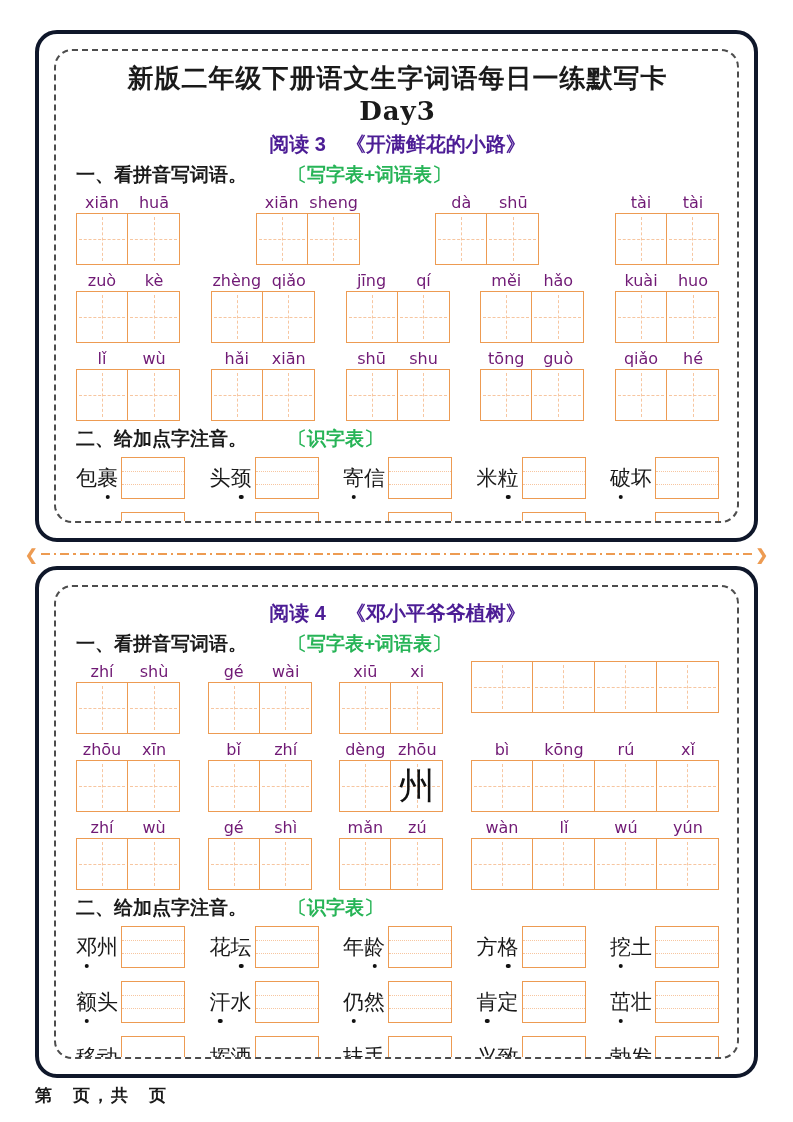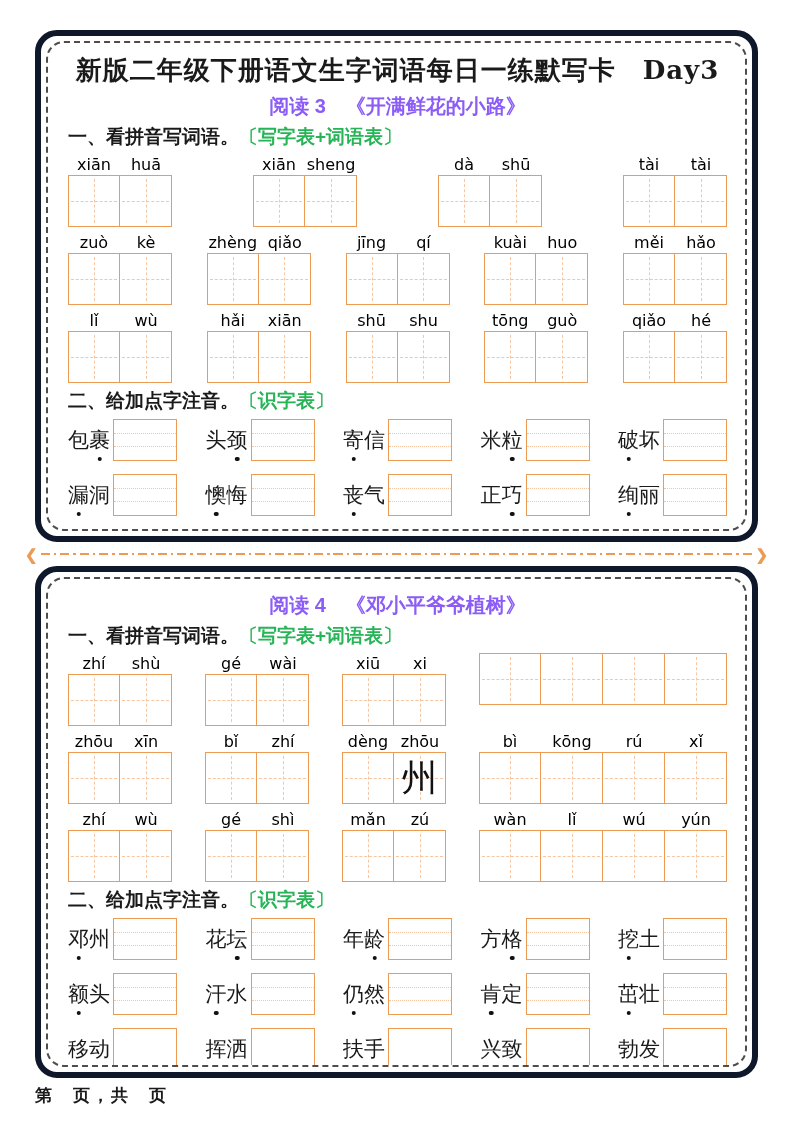--- a/index.html
+++ b/index.html
@@ -6,43 +6,43 @@
   html,body { background:#fff; }
   body {
     width: 793px; height: 1122px; margin: 0 auto;
     font-family: "Liberation Sans", sans-serif;
     color:#1a1a1a; overflow: hidden;
   }
   .sheet { padding: 30px 35px 0 35px; }
 
   
   .panel {
-    border: 6px solid #0f172a; border-radius: 22px; padding: 5px;
+    border: 4px solid #0f172a; border-radius: 22px; padding: 15px;
     height: 512px;
   }
   .panel-inner {
     border: 2px dashed #4d4d4d; border-radius: 18px;
     height: 100%; padding: 8px 18px 6px 20px; overflow: hidden;
   }
   .card-title {
     text-align: center; font-family: "DejaVu Serif", serif;
     font-size: 26px; font-weight: 600; letter-spacing: 1px; margin-top: 2px;
   }
   .card-subtitle {
     text-align: center; font-size: 20px; font-weight: bold;
-    color: #8b5cf6; margin: 5px 0 4px;
+    color: #4c1d95; margin: 5px 0 4px;
   }
   .sec-head { font-size: 19px; font-weight: bold; margin: 2px 0 4px; }
-  .sec-head .green { color: #27b457; }
+  .sec-head .green { color: #27b457; margin-left: 41px; }
 
   
   .pin-row { display:flex; justify-content: space-between; margin-bottom: 5px; }
   .pin-labels { display:flex; }
   .pin-labels span {
-    width: 52px; text-align:center; font-size: 16px; color:#000000;
+    width: 52px; text-align:center; font-size: 16px; color:#701a75;
     height: 21px; line-height: 21px; font-family: "DejaVu Sans", sans-serif;
   }
   .quad .pin-labels span { width: 62px; }
   .cells { display:flex; }
   .cell {
     width: 52px; height: 52px; border: 1.6px solid #ED9B52;
     position: relative; background:#fff;
   }
   .quad .cell { width: 62px; }
   .cell + .cell { border-left: 0; }
@@ -177,32 +177,32 @@
                 <span>jīng</span>
                 <span>qí</span>
               </div>
               <div class="cells">
                 <div class="cell"></div>
                 <div class="cell"></div>
               </div>
             </div>
             <div class="pin-group">
               <div class="pin-labels">
+                <span>měi</span>
+                <span>hǎo</span>
+              </div>
+              <div class="cells">
+                <div class="cell"></div>
+                <div class="cell"></div>
+              </div>
+            </div>
+            <div class="pin-group">
+              <div class="pin-labels">
                 <span>kuài</span>
                 <span>huo</span>
-              </div>
-              <div class="cells">
-                <div class="cell"></div>
-                <div class="cell"></div>
-              </div>
-            </div>
-            <div class="pin-group">
-              <div class="pin-labels">
-                <span>měi</span>
-                <span>hǎo</span>
               </div>
               <div class="cells">
                 <div class="cell"></div>
                 <div class="cell"></div>
               </div>
             </div>
           </div>
           <div class="pin-row">
             <div class="pin-group">
               <div class="pin-labels">

